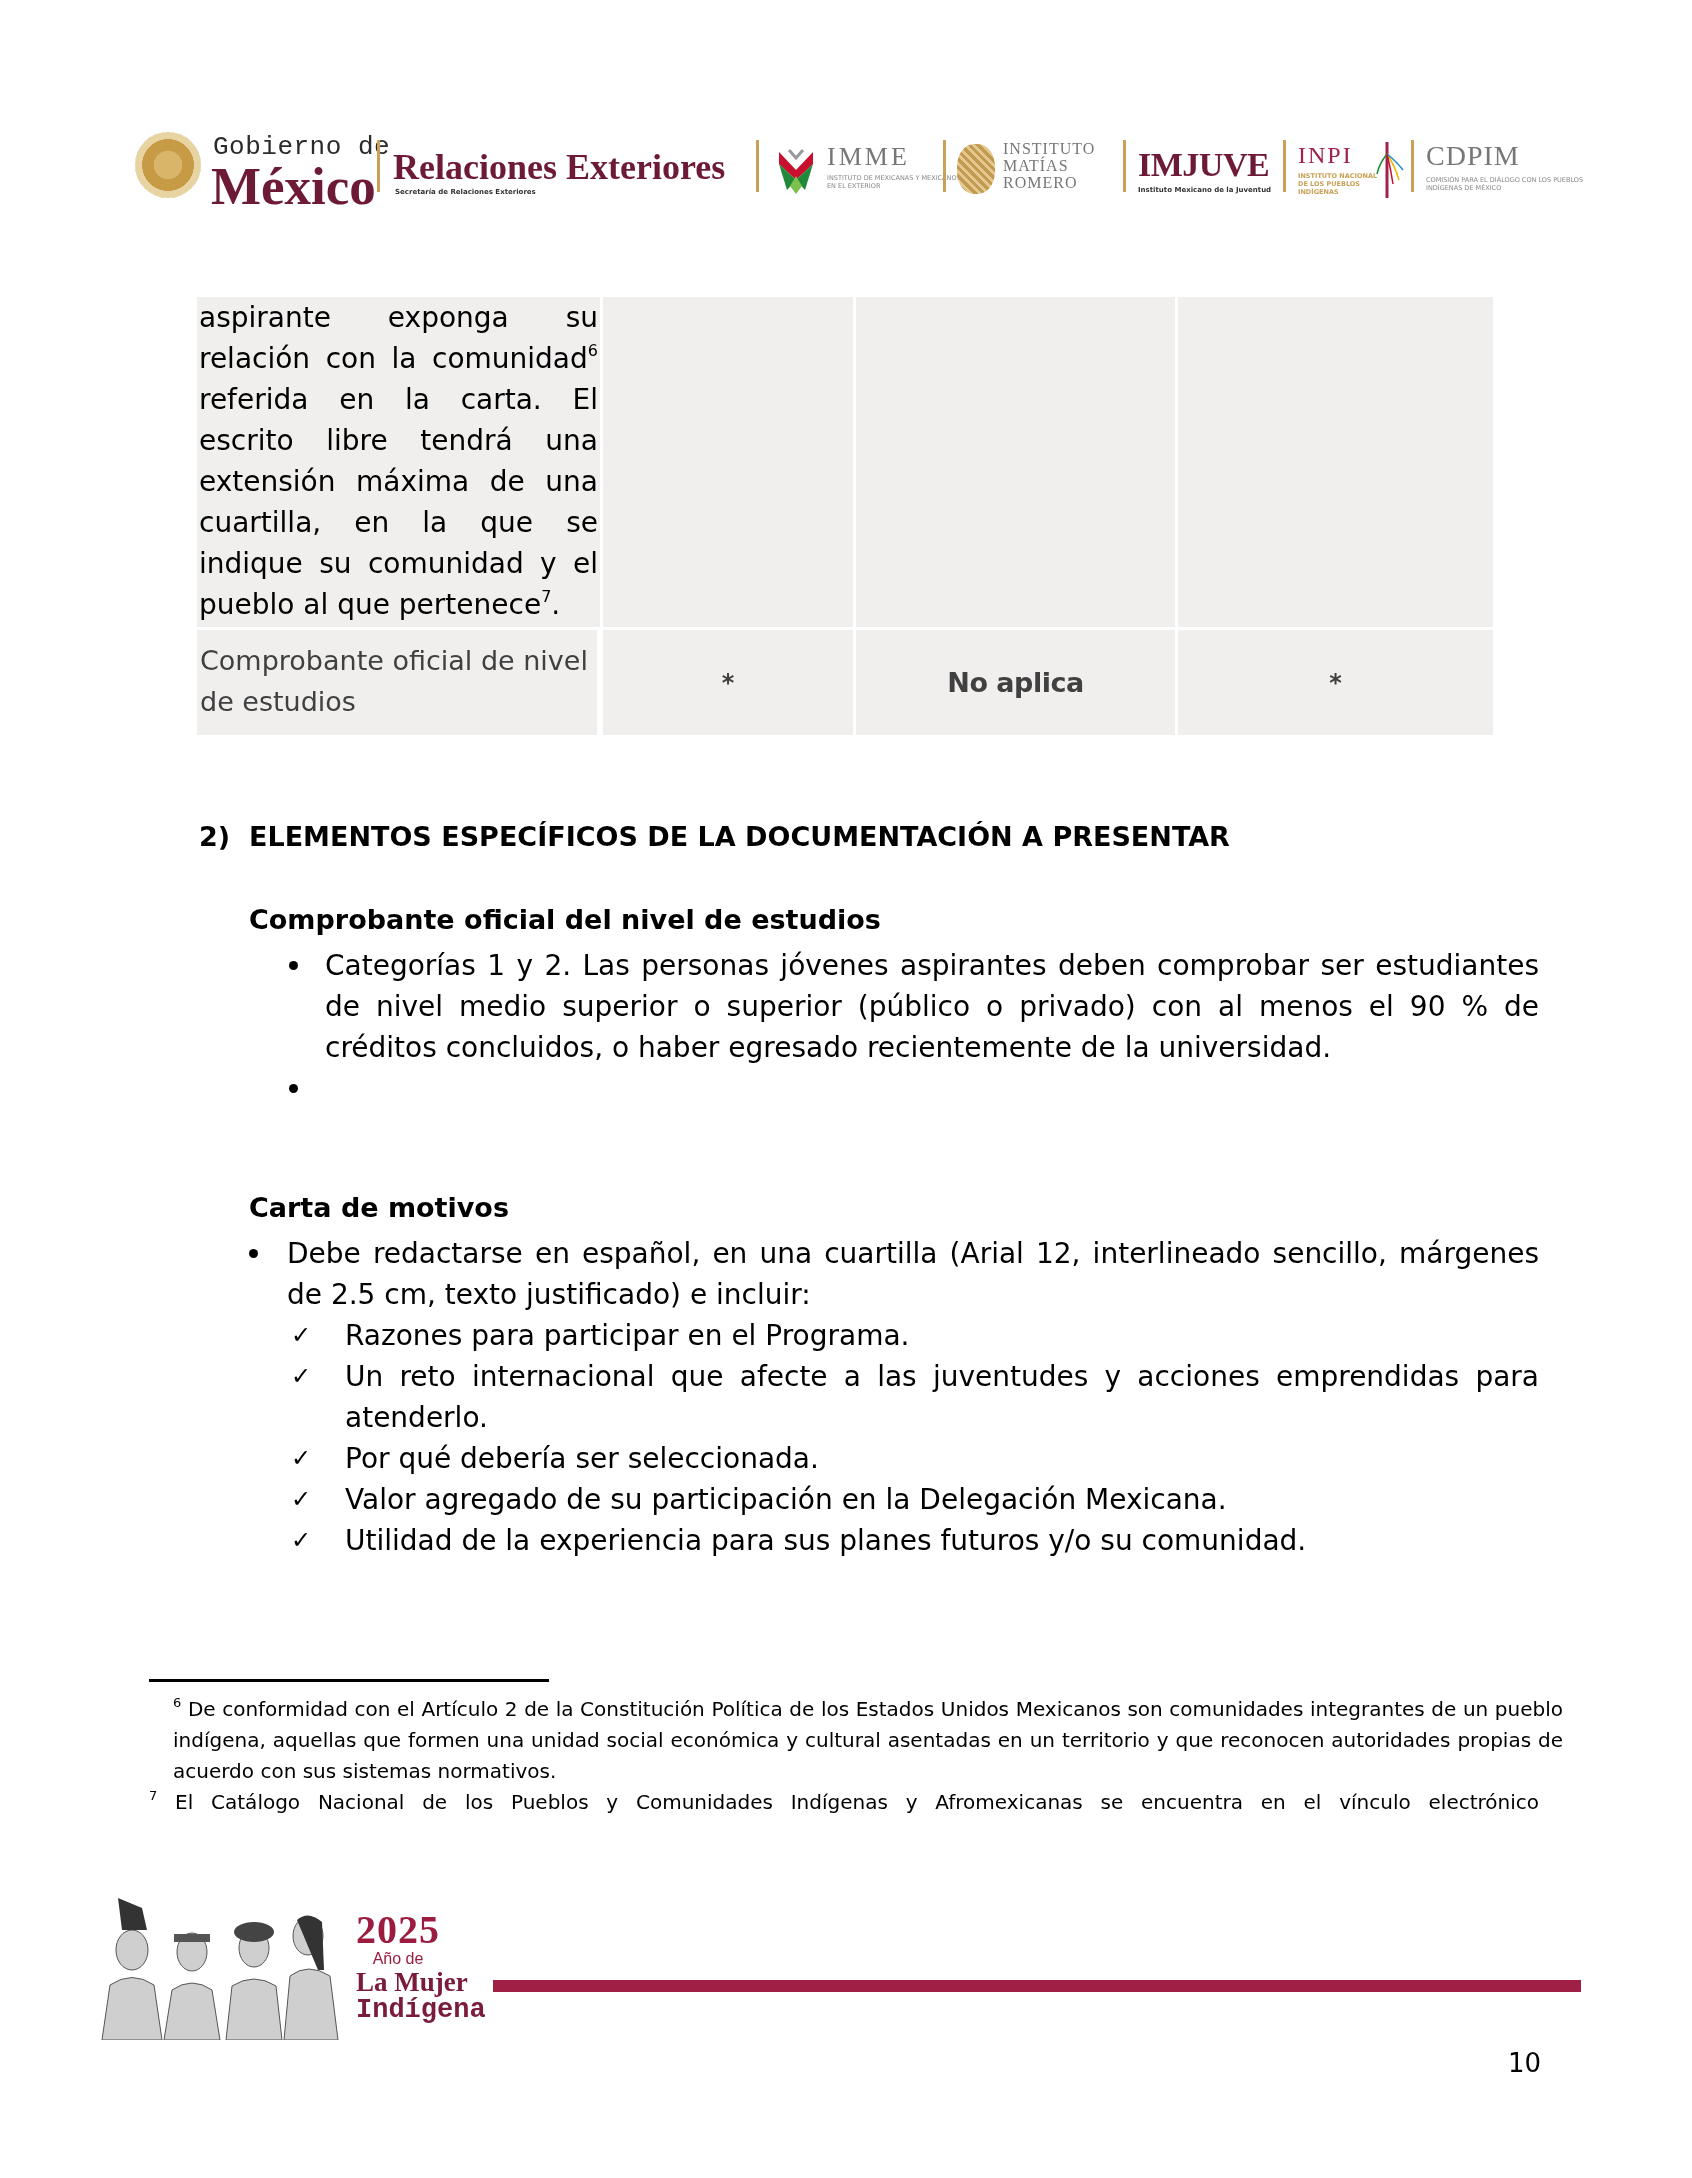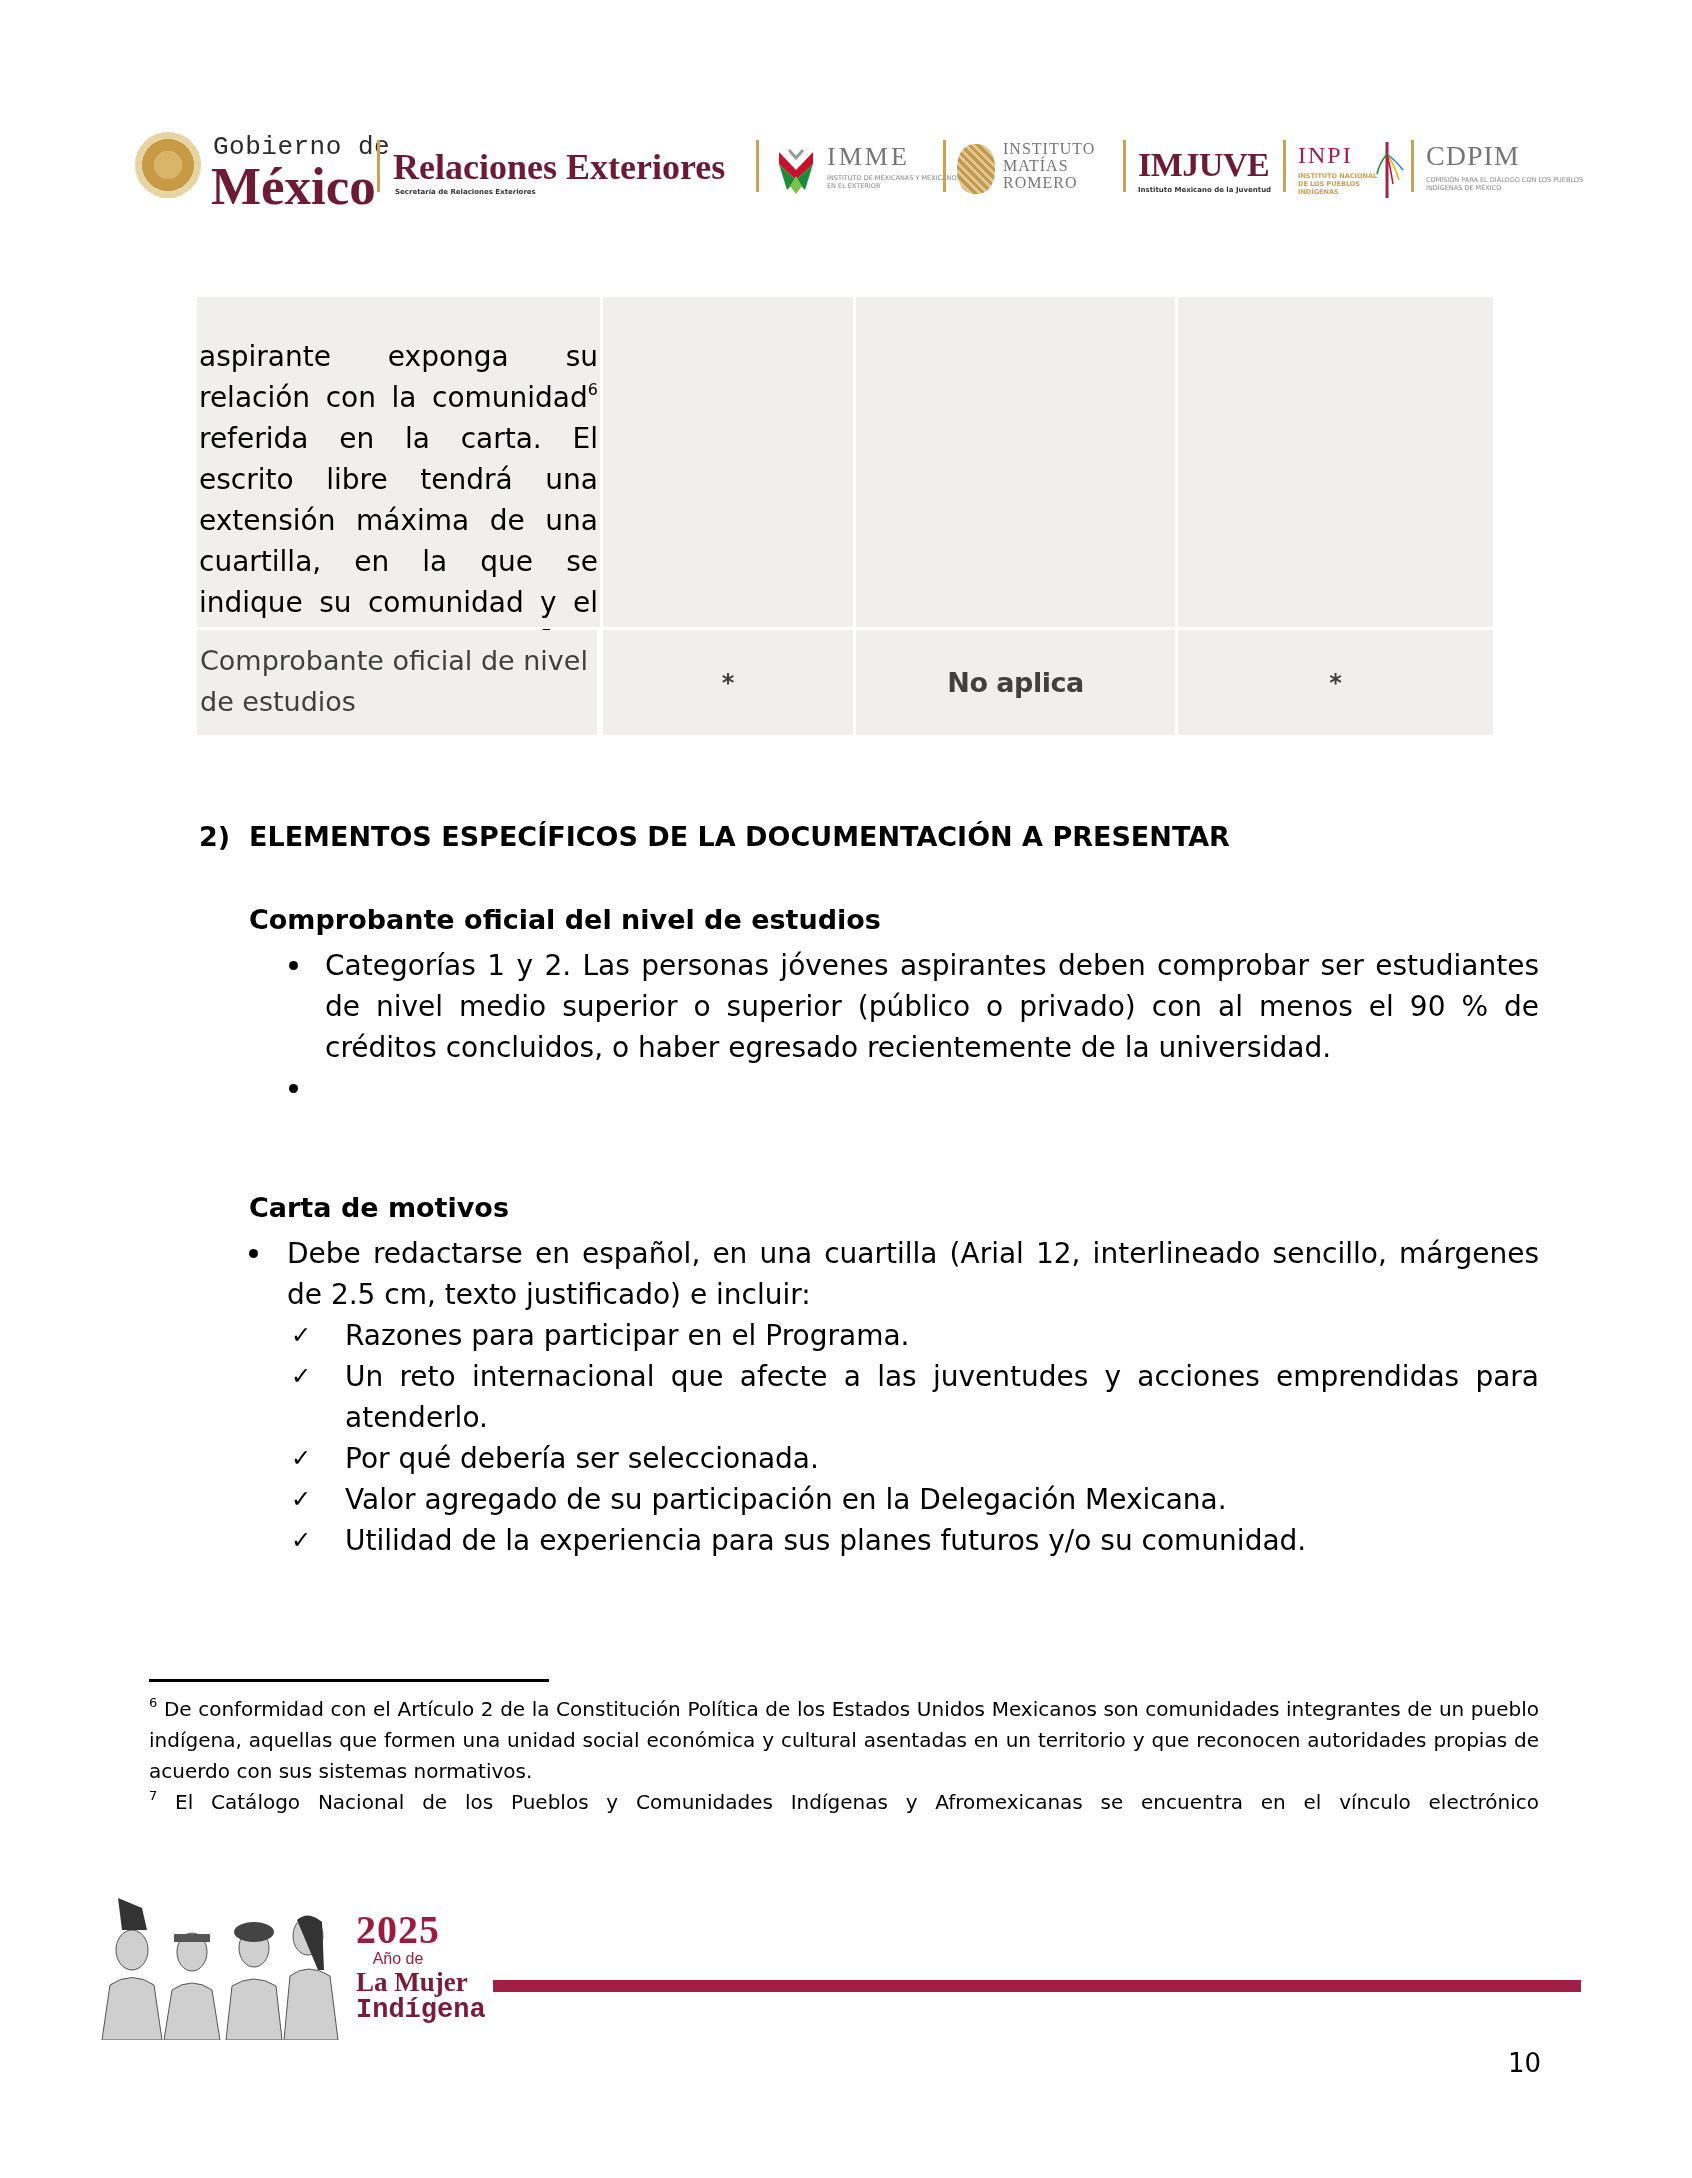--- a/index.html
+++ b/index.html
@@ -96,21 +96,21 @@
     <path d="M12 14 Q16 30 18 44" stroke="#c8102e" stroke-width="1.5" fill="none"></path>
   </svg>
   <div class="vbar" style="left:1276px"></div>
   <div class="cdp-t">CDPIM</div>
   <div class="cdp-s">COMISIÓN PARA EL DIÁLOGO CON LOS PUEBLOS INDÍGENAS DE MÉXICO</div>
 </div>
 
 <div>
 
   <div class="cell" style="left:197px;top:297px;width:403px;height:330px;">
-    <div class="body-txt" style="padding:0 2px 0 2px;margin-top:39px;">
+    <div class="body-txt" style="padding:0 2px 0 2px;">
       <div><span>aspirante exponga su</span></div>
       <div><span>relación con la comunidad</span><sup>6</sup></div>
       <div><span>referida en la carta. El</span></div>
       <div><span>escrito libre tendrá una</span></div>
       <div><span>extensión máxima de una</span></div>
       <div><span>cuartilla, en la que se</span></div>
       <div><span>indique su comunidad y el</span></div>
       <div class="last" style="text-align-last:left;"><span>pueblo al que pertenece</span><sup>7</sup>.</div>
     </div>
   </div>
@@ -171,21 +171,21 @@
     <span class="chk">✓</span>
     <span>Valor agregado de su participación en la Delegación Mexicana.</span>
   </div>
   <div class="citem">
     <span class="chk">✓</span>
     <span>Utilidad de la experiencia para sus planes futuros y/o su comunidad.</span>
   </div>
 </div>
 
 <div class="fn-rule"></div>
-<div class="fn" style="top:1694px;">
+<div class="fn" style="top:1694px;margin-left:24px;">
   <sup>6</sup>
   <span>De conformidad con el Artículo 2 de la Constitución Política de los Estados Unidos Mexicanos son comunidades integrantes de un pueblo indígena, aquellas que formen una unidad social económica y cultural asentadas en un territorio y que reconocen autoridades propias de acuerdo con sus sistemas normativos.</span>
 </div>
 <div class="fn" style="top:1787px;">
   <div style="text-align:justify;text-align-last:justify;">
     <sup>7</sup>
     <span>El Catálogo Nacional de los Pueblos y Comunidades Indígenas y Afromexicanas se encuentra en el vínculo electrónico</span>
   </div>
 </div>
 

